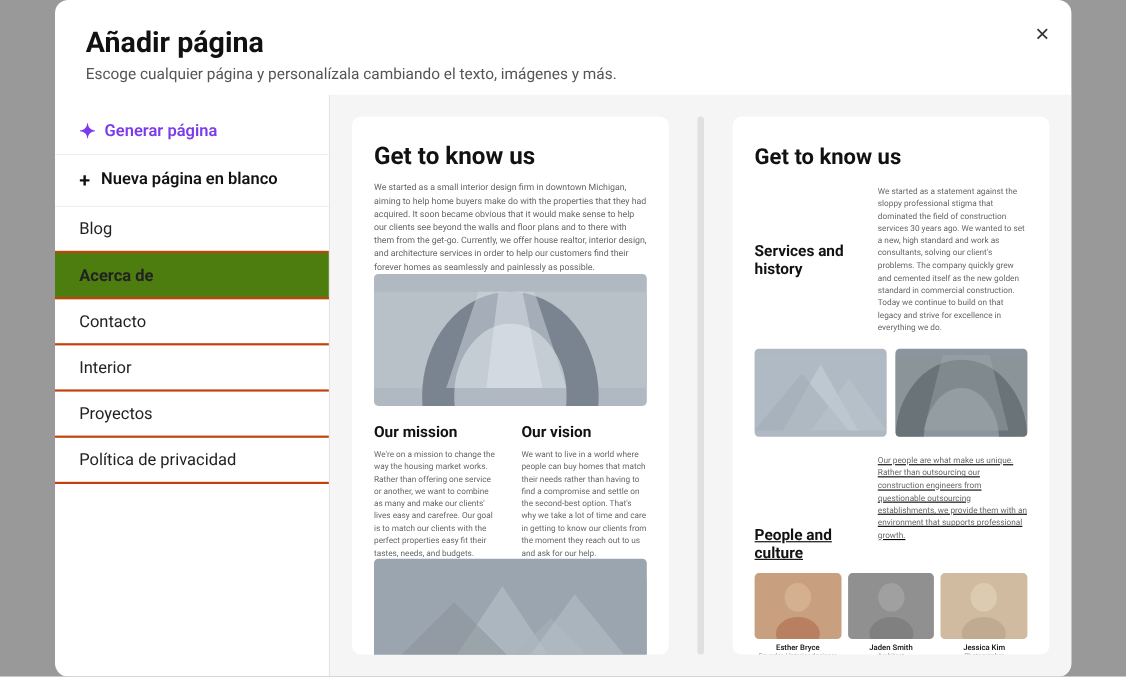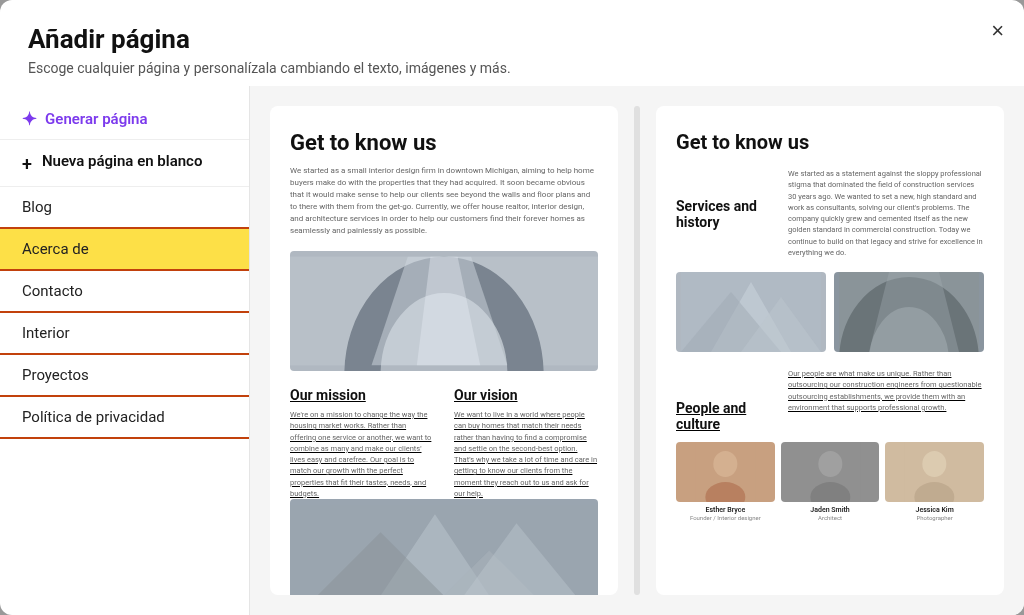--- a/index.html
+++ b/index.html
@@ -8,21 +8,21 @@
       background: rgba(0,0,0,0.4);
       display: flex;
       align-items: center;
       justify-content: center;
       height: 100vh;
       min-height: 615px;
     }
     .modal {
       background: #fff;
       border-radius: 12px;
-      width: 1024px;
+      width: 924px;
       height: 615px;
       display: flex;
       flex-direction: column;
       overflow: hidden;
       position: relative;
     }
     .modal-header {
       padding: 24px 28px 10px 28px;
       flex-shrink: 0;
     }
@@ -87,30 +87,30 @@
       margin-top: 1px;
     }
     .sidebar-item {
       padding: 11px 22px;
       font-size: 15px;
       color: #222;
       cursor: pointer;
       border-bottom: 2px solid #c2410c;
     }
     .sidebar-item.active {
-      background: #fde047;
-      font-weight: 400;
+      background: #4d7c0f;
+      font-weight: 700;
     }
     
     .content-area {
       flex: 1;
       overflow-y: auto;
       overflow-x: hidden;
       display: flex;
-      gap: 4px;
+      gap: 14px;
       padding: 20px 20px;
       background: #f5f5f5;
     }
     .divider-v {
       width: 6px;
       background: #e0e0e0;
       border-radius: 3px;
       margin: 0 12px;
       flex-shrink: 0;
     }
@@ -130,41 +130,39 @@
     .preview-heading {
       font-size: 22px;
       font-weight: 700;
       color: #111;
       margin-bottom: 10px;
     }
     .preview-text-block {
       font-size: 8px;
       color: #666;
       line-height: 1.5;
-      margin-bottom: 14px;
     }
     .preview-image {
       width: 100%;
       height: 120px;
       background: #b0b8c1;
       border-radius: 4px;
       overflow: hidden;
       margin-bottom: 16px;
       display: flex;
       align-items: center;
       justify-content: center;
     }
     .preview-image svg {
       width: 100%;
       height: 100%;
     }
     .preview-two-col {
       display: flex;
       gap: 20px;
-      text-decoration: underline;
     }
     .preview-col-heading {
       font-size: 14px;
       font-weight: 700;
       color: #111;
       margin-bottom: 6px;
     }
     .preview-col-text {
       font-size: 7.5px;
       color: #666;
@@ -349,21 +347,21 @@
             <rect x="0" y="0" width="340" height="120" fill="none"></rect>
 
             <polygon points="130,0 200,0 240,120 90,120" fill="#d0d8e0" opacity="0.5"></polygon>
             <polygon points="155,0 185,0 210,120 140,120" fill="#e8eef4" opacity="0.4"></polygon>
           </svg>
         </div>
 
         <div class="preview-two-col">
           <div class="preview-col">
             <div class="preview-col-heading">Our mission</div>
-            <div class="preview-col-text">We're on a mission to change the way the housing market works. Rather than offering one service or another, we want to combine as many and make our clients' lives easy and carefree. Our goal is to match our growth with the perfect properties that fit their tastes, needs, and budgets.</div>
+            <div class="preview-col-text">We're on a mission to change the way the housing market works. Rather than offering one service or another, we want to combine as many and make our clients' lives easy and carefree. Our goal is to match our clients with the perfect properties easy fit their tastes, needs, and budgets.</div>
           </div>
           <div class="preview-col">
             <div class="preview-col-heading">Our vision</div>
             <div class="preview-col-text">We want to live in a world where people can buy homes that match their needs rather than having to find a compromise and settle on the second-best option. That's why we take a lot of time and care in getting to know our clients from the moment they reach out to us and ask for our help.</div>
           </div>
         </div>
 
         <div class="preview-image-2">
           <svg width="100%" height="130" viewBox="0 0 340 130" xmlns="http://www.w3.org/2000/svg">
             <rect width="340" height="130" fill="#9aa5af"></rect>

